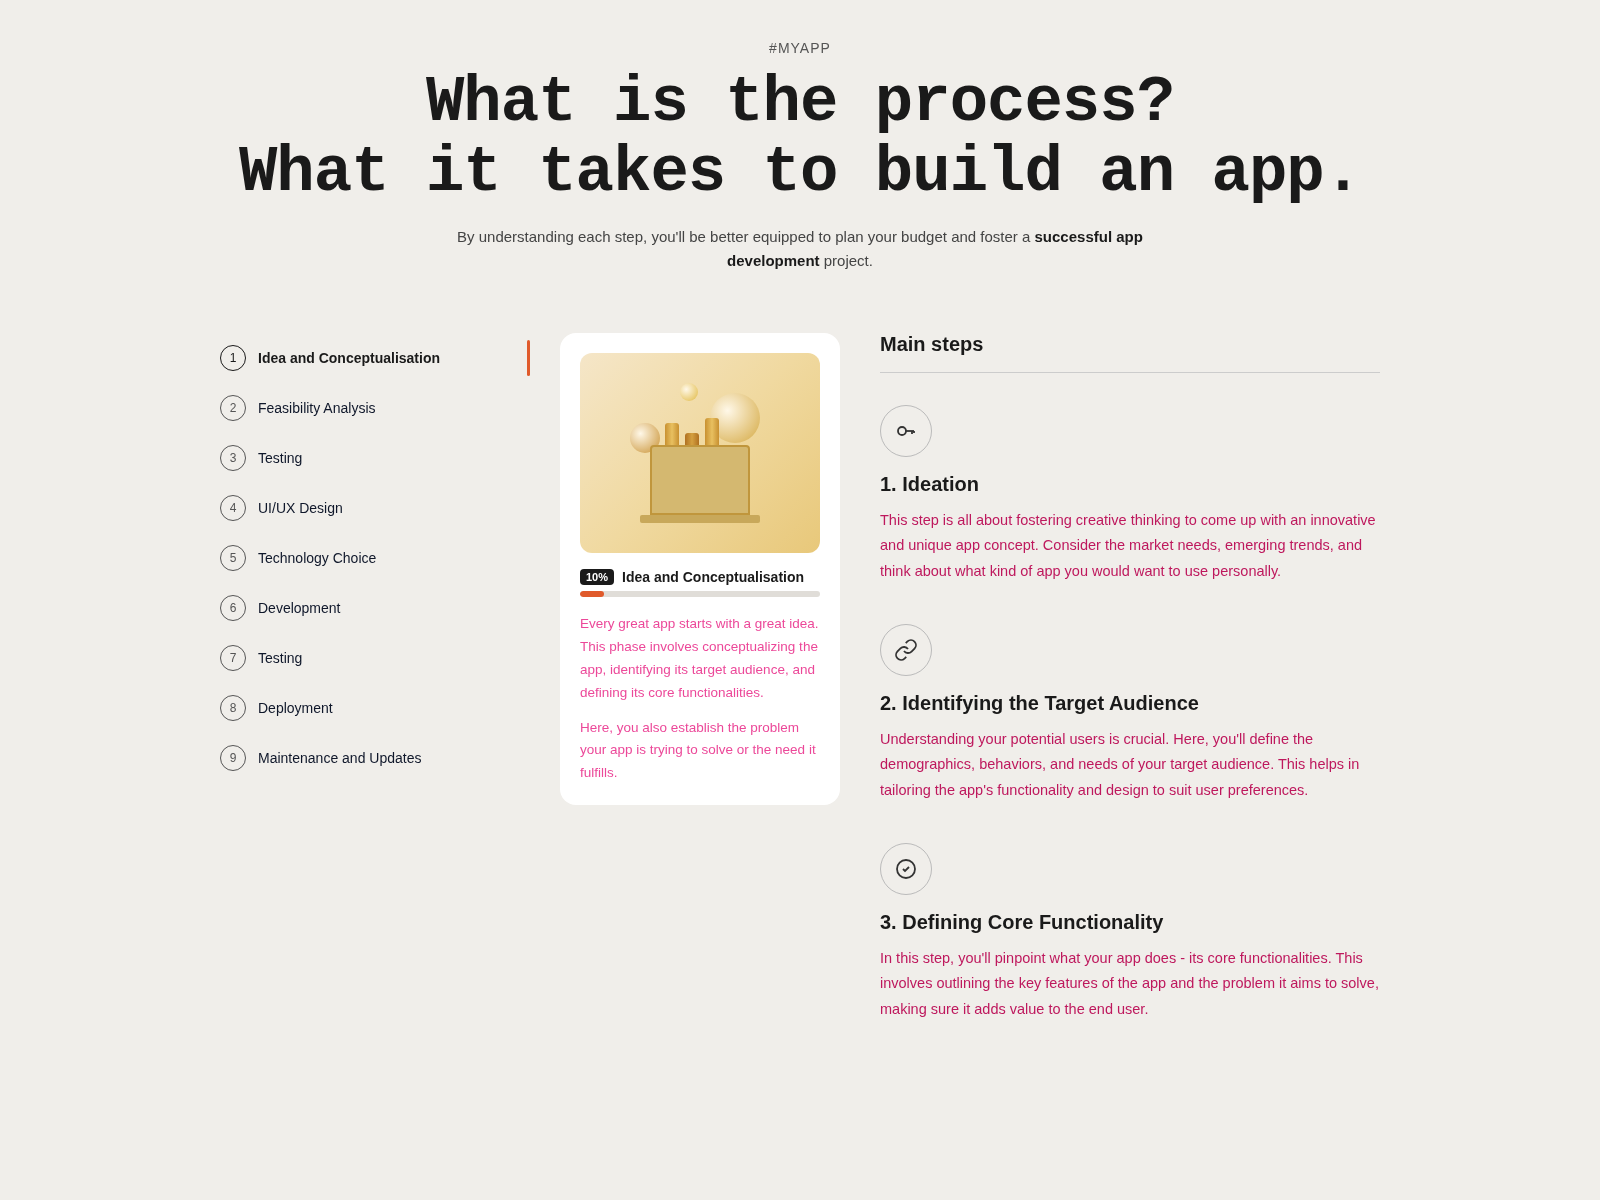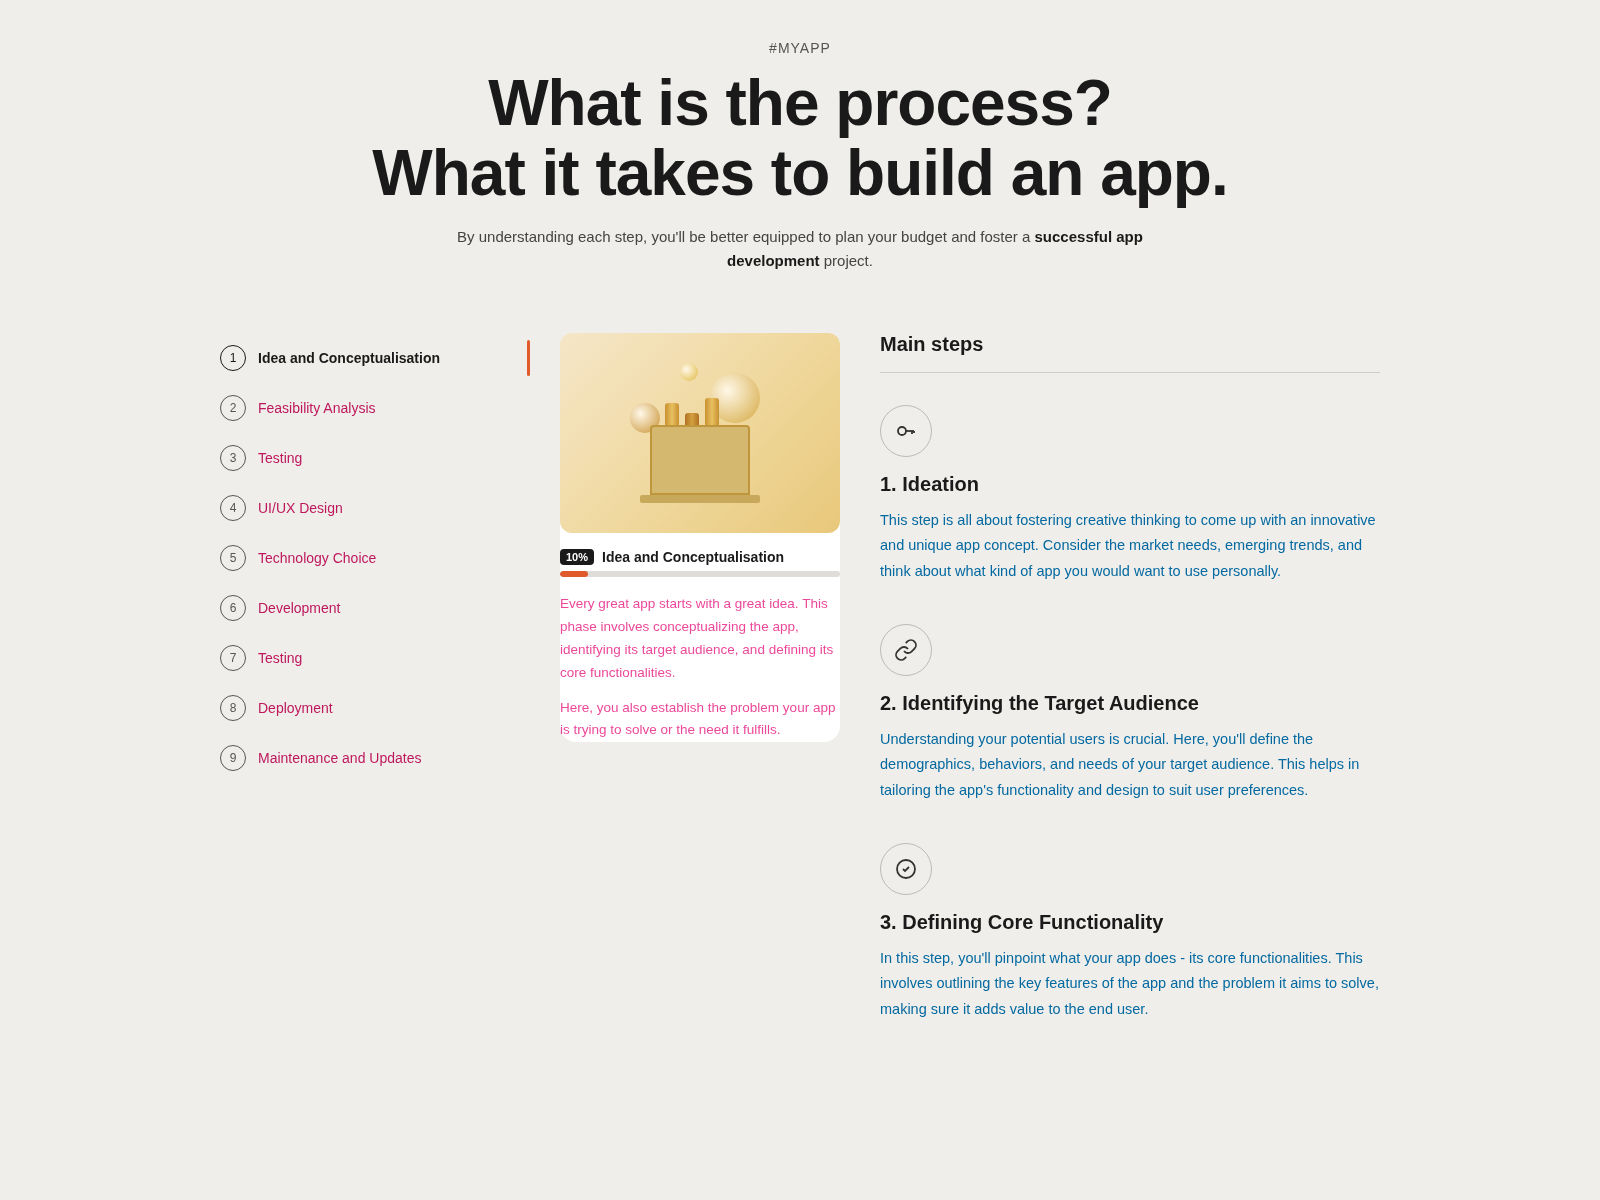--- a/index.html
+++ b/index.html
@@ -25,21 +25,21 @@
       font-size: 14px;
       letter-spacing: 1px;
       color: #555;
       margin-bottom: 12px;
     }
 
     .main-heading {
       font-size: 64px;
       font-weight: 900;
       line-height: 1.1;
-      font-family: Liberation Sans, sans-serif;
+      font-family: Liberation Mono, monospace;
       letter-spacing: -1px;
       margin-bottom: 12px;
     }
 
     .sub-text {
       font-size: 15px;
       color: #444;
       max-width: 700px;
       margin: 16px auto;
       line-height: 1.6;
@@ -96,38 +96,39 @@
       flex-shrink: 0;
     }
 
     .sidebar-item.active .num-circle {
       border-color: #1a1a1a;
       color: #1a1a1a;
     }
 
     .sidebar-label {
       font-size: 14px;
-      color: #be185d;
+      color: #0f172a;
       font-weight: 500;
     }
 
     .sidebar-item.active .sidebar-label {
       font-weight: 700;
       color: #1a1a1a;
     }
 
     
     .center-panel {
       width: 280px;
       flex-shrink: 0;
     }
 
     .concept-card {
       background: #fff;
       border-radius: 16px;
+      padding: 20px;
       margin-bottom: 16px;
     }
 
     .concept-image {
       width: 100%;
       height: 200px;
       background: linear-gradient(135deg, #f5e6c8 0%, #f0d9a0 50%, #e8c87a 100%);
       border-radius: 12px;
       margin-bottom: 16px;
       display: flex;
@@ -319,21 +320,21 @@
 
     .step-title {
       font-size: 20px;
       font-weight: 700;
       color: #1a1a1a;
       margin-bottom: 12px;
     }
 
     .step-description {
       font-size: 14.5px;
-      color: #0369a1;
+      color: #be185d;
       line-height: 1.75;
       max-width: 560px;
     }
   </style>
 </head>
 <body>
 
 <div class="page-wrapper">
 
   <div class="header-section">

